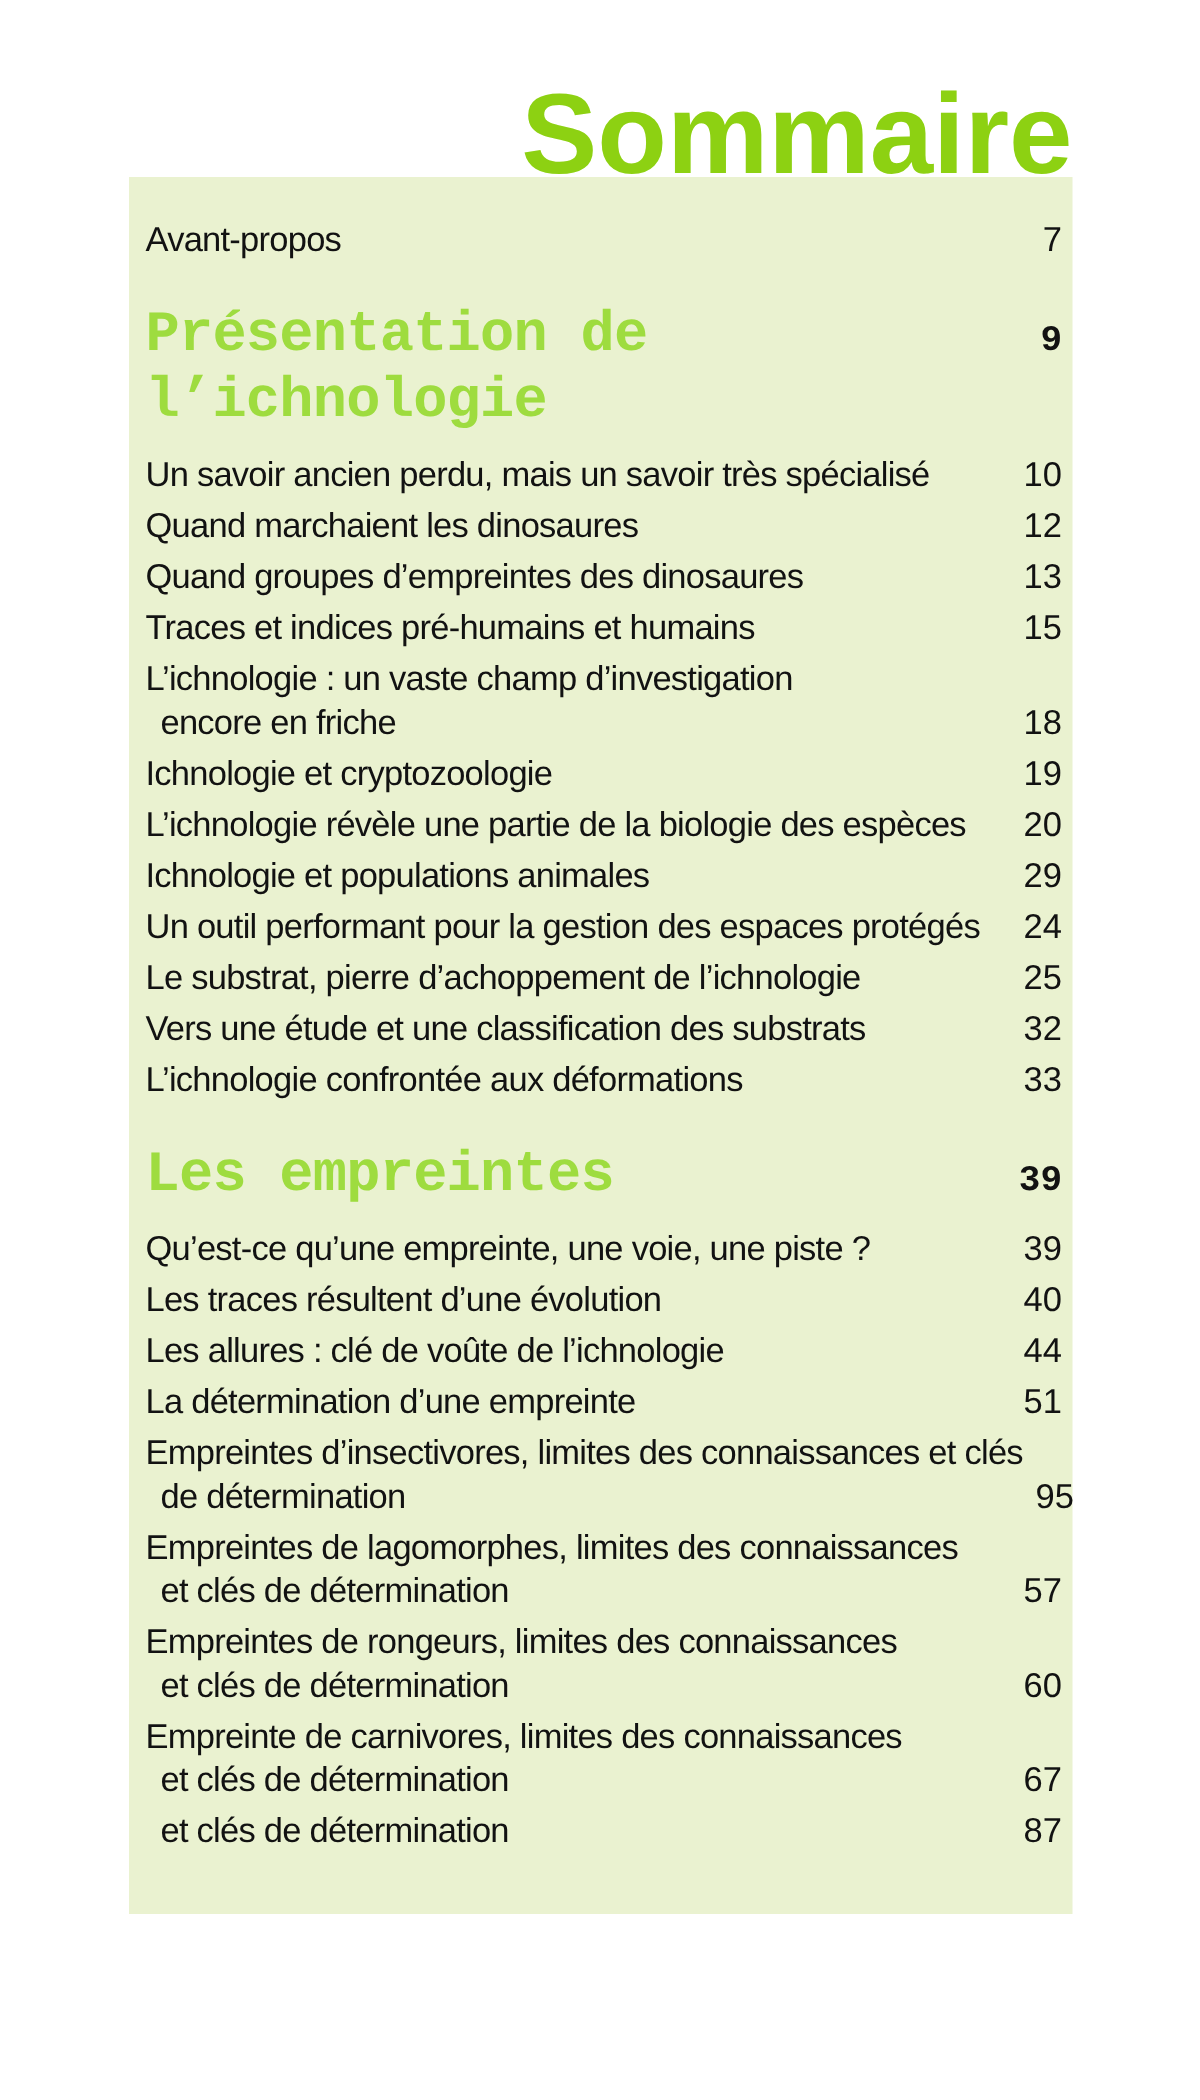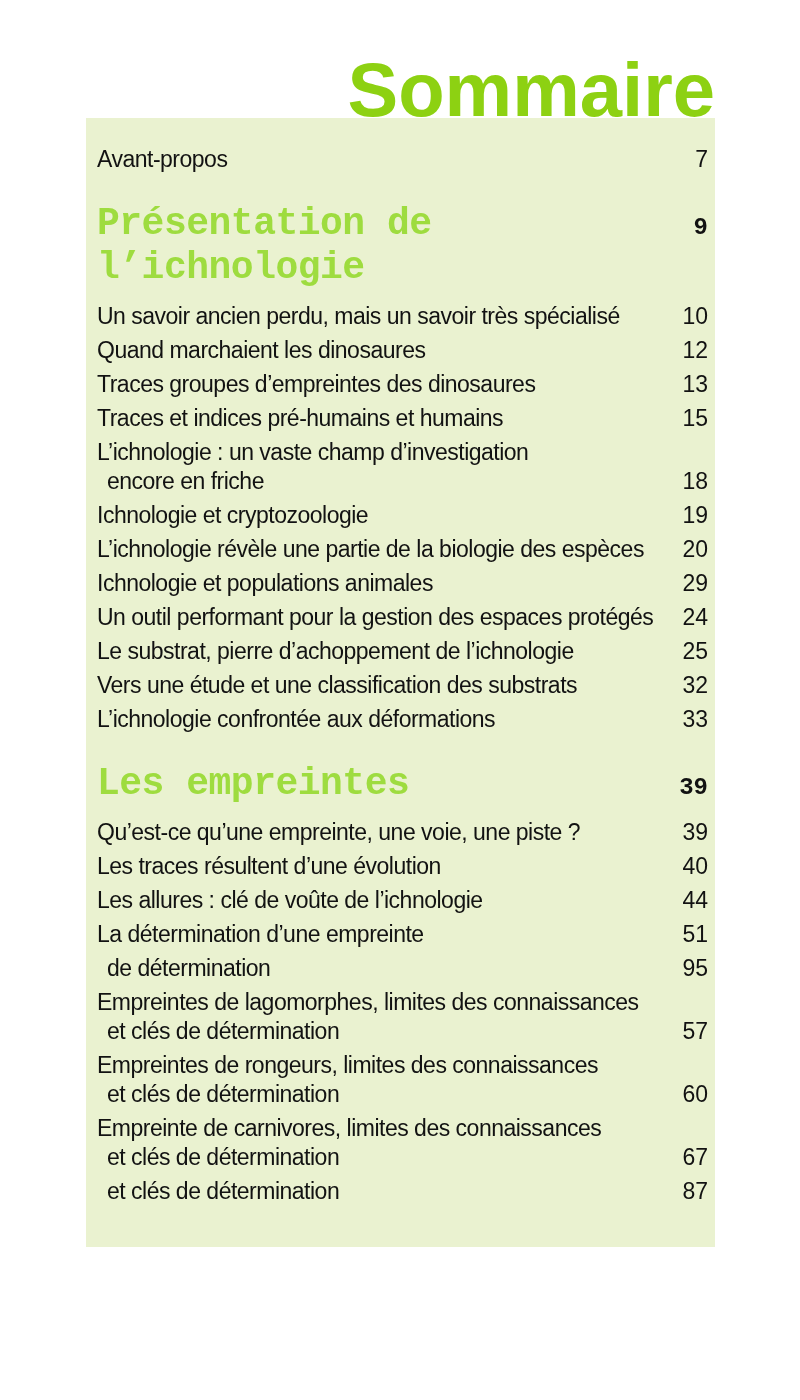--- a/index.html
+++ b/index.html
@@ -103,21 +103,21 @@
 
   <div class="row">
     <div class="text">
               <div class="line">Quand marchaient les dinosaures</div>
             </div>
     <div class="num">12</div>
   </div>
 
   <div class="row">
     <div class="text">
-              <div class="line">Traces groupes d’empreintes des dinosaures</div>
+              <div class="line">Quand groupes d’empreintes des dinosaures</div>
             </div>
     <div class="num">13</div>
   </div>
 
   <div class="row">
     <div class="text">
               <div class="line">Traces et indices pré-humains et humains</div>
             </div>
     <div class="num">15</div>
   </div>
@@ -210,20 +210,21 @@
 
   <div class="row">
     <div class="text">
               <div class="line">La détermination d’une empreinte</div>
             </div>
     <div class="num">51</div>
   </div>
 
   <div class="row">
     <div class="text">
+              <div class="line">Empreintes d’insectivores, limites des connaissances et clés</div>
               <div class="line cont">de détermination</div>
             </div>
     <div class="num">95</div>
   </div>
 
   <div class="row">
     <div class="text">
               <div class="line">Empreintes de lagomorphes, limites des connaissances</div>
               <div class="line cont">et clés de détermination</div>
             </div>

